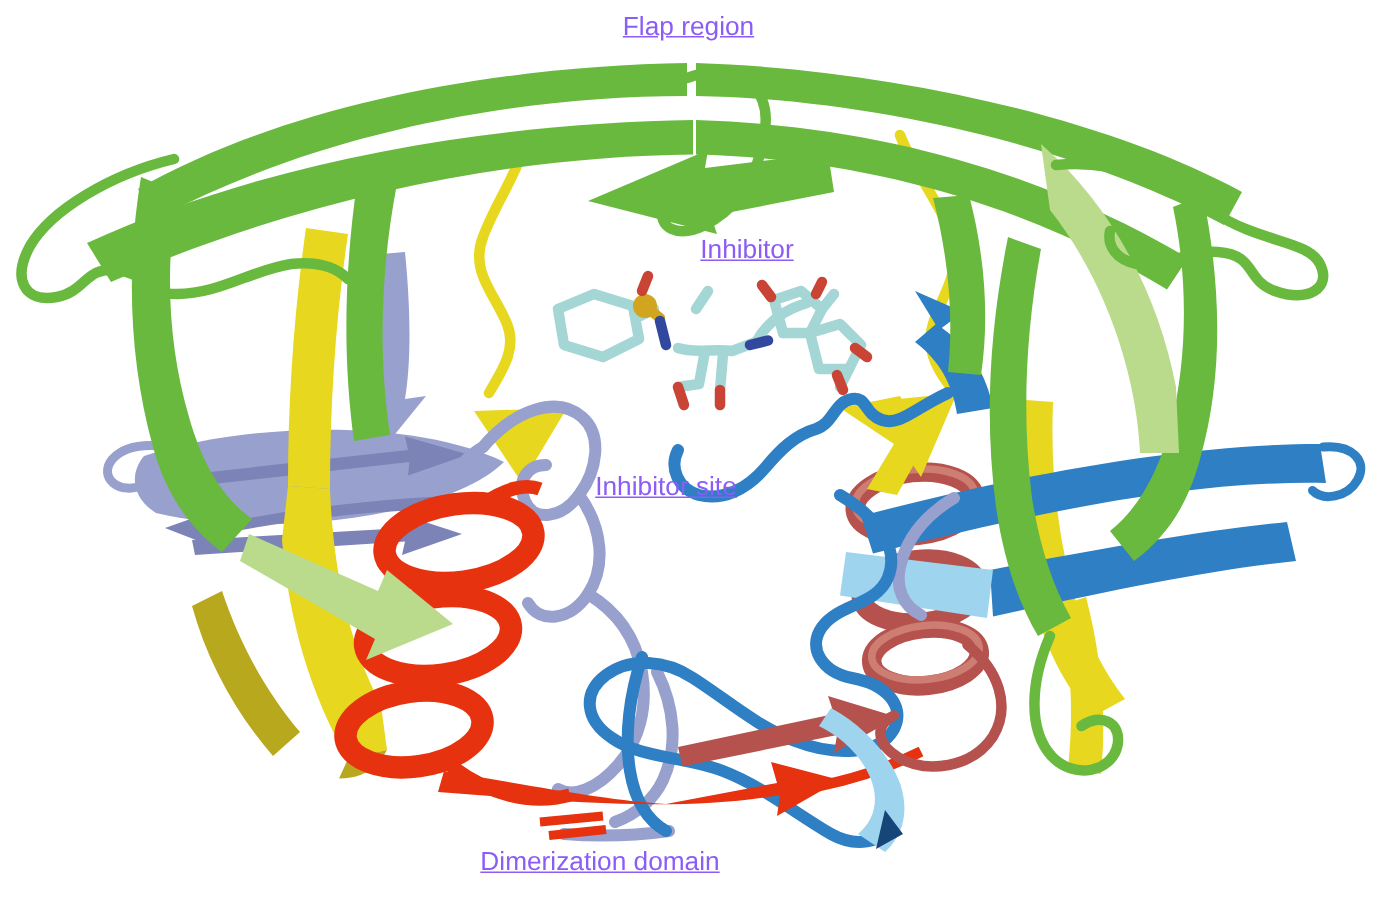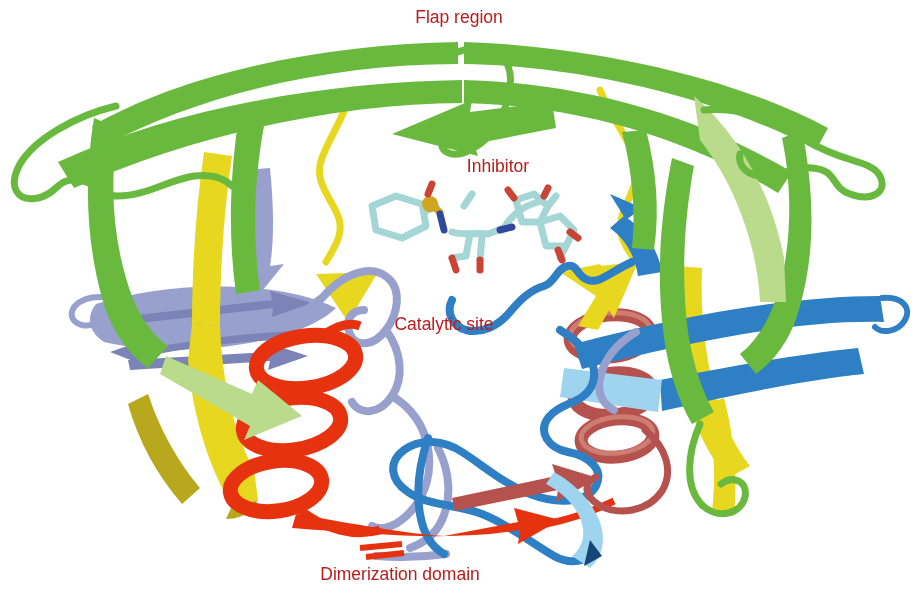--- a/index.html
+++ b/index.html
@@ -2,23 +2,24 @@
 <html><head>
 <meta charset="utf-8">
 <style>
   html,body{margin:0;padding:0;background:#ffffff;}
   .stage{
     position:relative;width:920px;height:613px;background:#ffffff;overflow:hidden;
     font-family:"Liberation Sans",sans-serif;
   }
   .stage svg{position:absolute;left:0;top:0;display:block;}
   .fig-label{
-    position:absolute;color:#b91c1c;font-size:17.5px;line-height:1.1;
+    position:absolute;color:#8b5cf6;font-size:17.5px;line-height:1.1;
     transform:translateX(-50%);white-space:nowrap;z-index:5;
     font-family:"Liberation Sans",sans-serif;
+    text-decoration:underline;
   }
   .lbl-flap{left:459px;top:8px;}
   .lbl-inhibitor{left:498px;top:157px;}
   .lbl-catalytic{left:444px;top:315px;}
   .lbl-dimerization{left:400px;top:565px;}
   .tube{fill:none;stroke-linecap:round;stroke-linejoin:round;}
 </style>
 </head>
 <body>
 
@@ -177,16 +178,16 @@
   </g>
   <g class="tube" stroke-width="7" stroke="#32489e">
     <path d="M 440,214 L 444,230"></path>
     <path d="M 500,230 L 512,227"></path>
   </g>
 
 </svg>
 
 <div class="fig-label lbl-flap">Flap region</div>
 <div class="fig-label lbl-inhibitor">Inhibitor</div>
-<div class="fig-label lbl-catalytic">Catalytic site</div>
+<div class="fig-label lbl-catalytic">Inhibitor site</div>
 <div class="fig-label lbl-dimerization">Dimerization domain</div>
 
 </div>
 
 </body></html>

